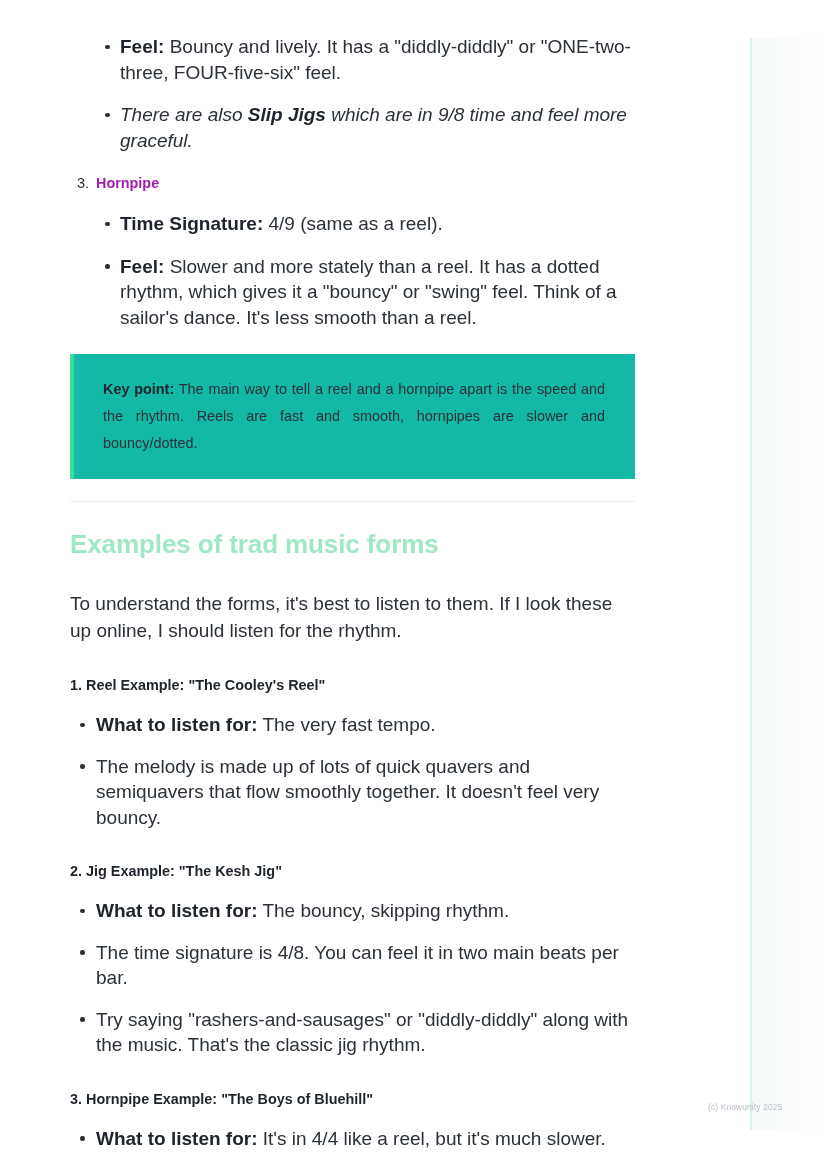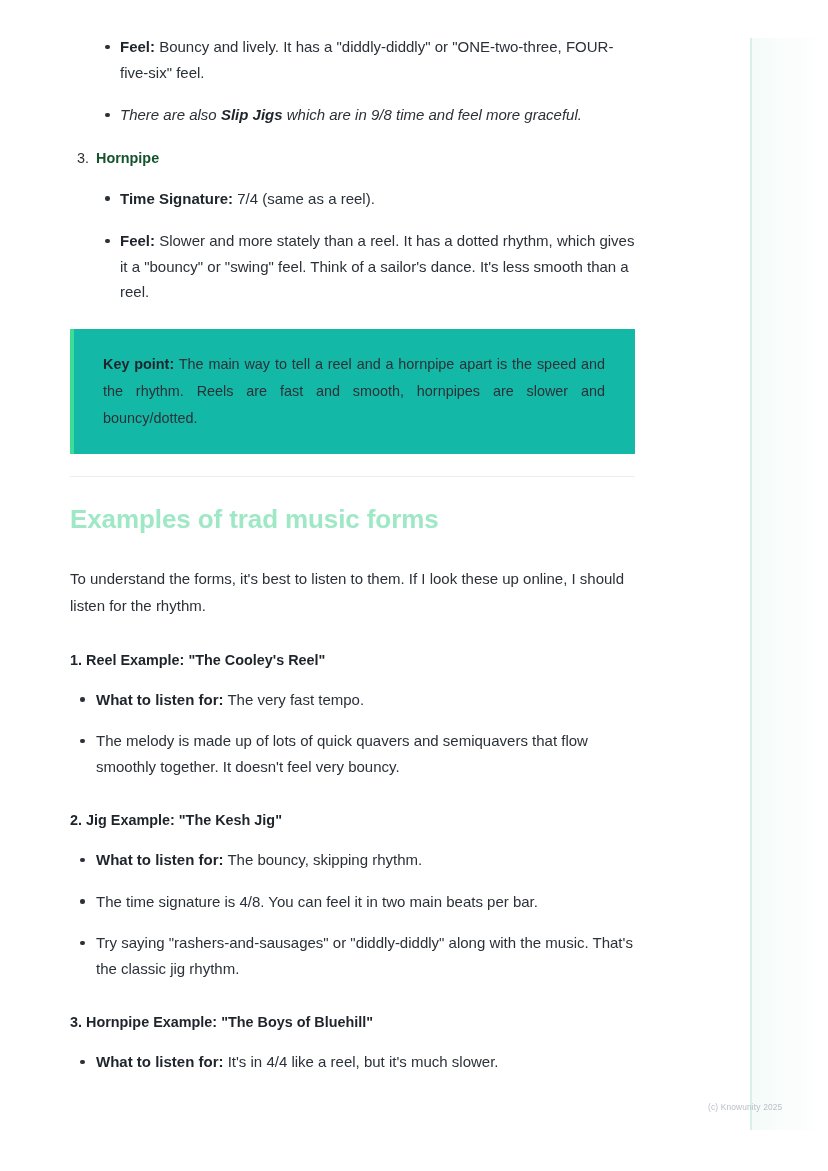--- a/index.html
+++ b/index.html
@@ -46,21 +46,21 @@
     box-sizing: border-box;
   }
 
   .content {
     margin-left: 70px;
     width: 565px;
   }
 
   
   p, li, div.line {
-    font-size: 15px;
+    font-size: 19px;
     line-height: 25.5px;
     color: #2b3138;
     margin: 0;
   }
   b, strong, .b { font-weight: 700; color: #1e242b; }
   i, em, .i { font-style: italic; }
 
   
   ul.lvl2 {
     list-style: none;
@@ -92,21 +92,21 @@
     font-size: 14.4px;
     line-height: 25px;
   }
   .ol-item .num {
     position: absolute;
     left: 7px;
     top: 0;
     font-weight: 400;
     color: #2b3138;
   }
-  .ol-item .lbl { font-weight: 700; color: #14532d; }
+  .ol-item .lbl { font-weight: 700; color: #a21caf; }
 
   
   .callout {
     margin-top: 24px;
     margin-left: 0;
     width: 565px;
     box-sizing: border-box;
     background: #14b8a6;
     border-left: 4px solid #3ddc97;
     padding: 22px 30px 22px 29px;
@@ -202,21 +202,21 @@
       </li>
     </ul>
 
     <div class="ol-item">
       <span class="num">3.</span>
       <span class="lbl">Hornpipe</span>
     </div>
 
     <ul class="lvl2">
       <li>
-        <span class="b">Time Signature:</span><span> 7/4 (same as a reel).</span>
+        <span class="b">Time Signature:</span><span> 4/9 (same as a reel).</span>
       </li>
       <li>
         <span class="b">Feel:</span><span> Slower and more stately than a reel. It has a dotted rhythm, which gives it a "bouncy" or "swing" feel. Think of a sailor's dance. It's less smooth than a reel.</span>
       </li>
     </ul>
 
     <div class="callout">
       <p><span class="b">Key point:</span><span> The main way to tell a reel and a hornpipe apart is the speed and the rhythm. Reels are fast and smooth, hornpipes are slower and bouncy/dotted.</span></p>
     </div>
 

